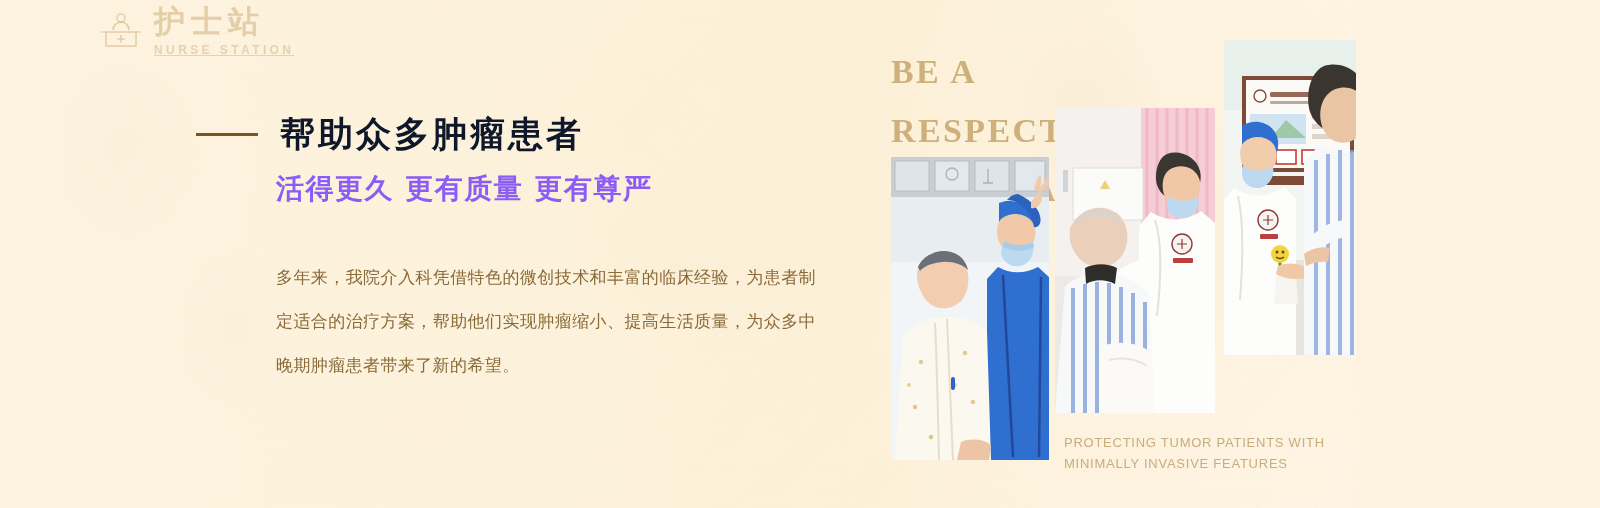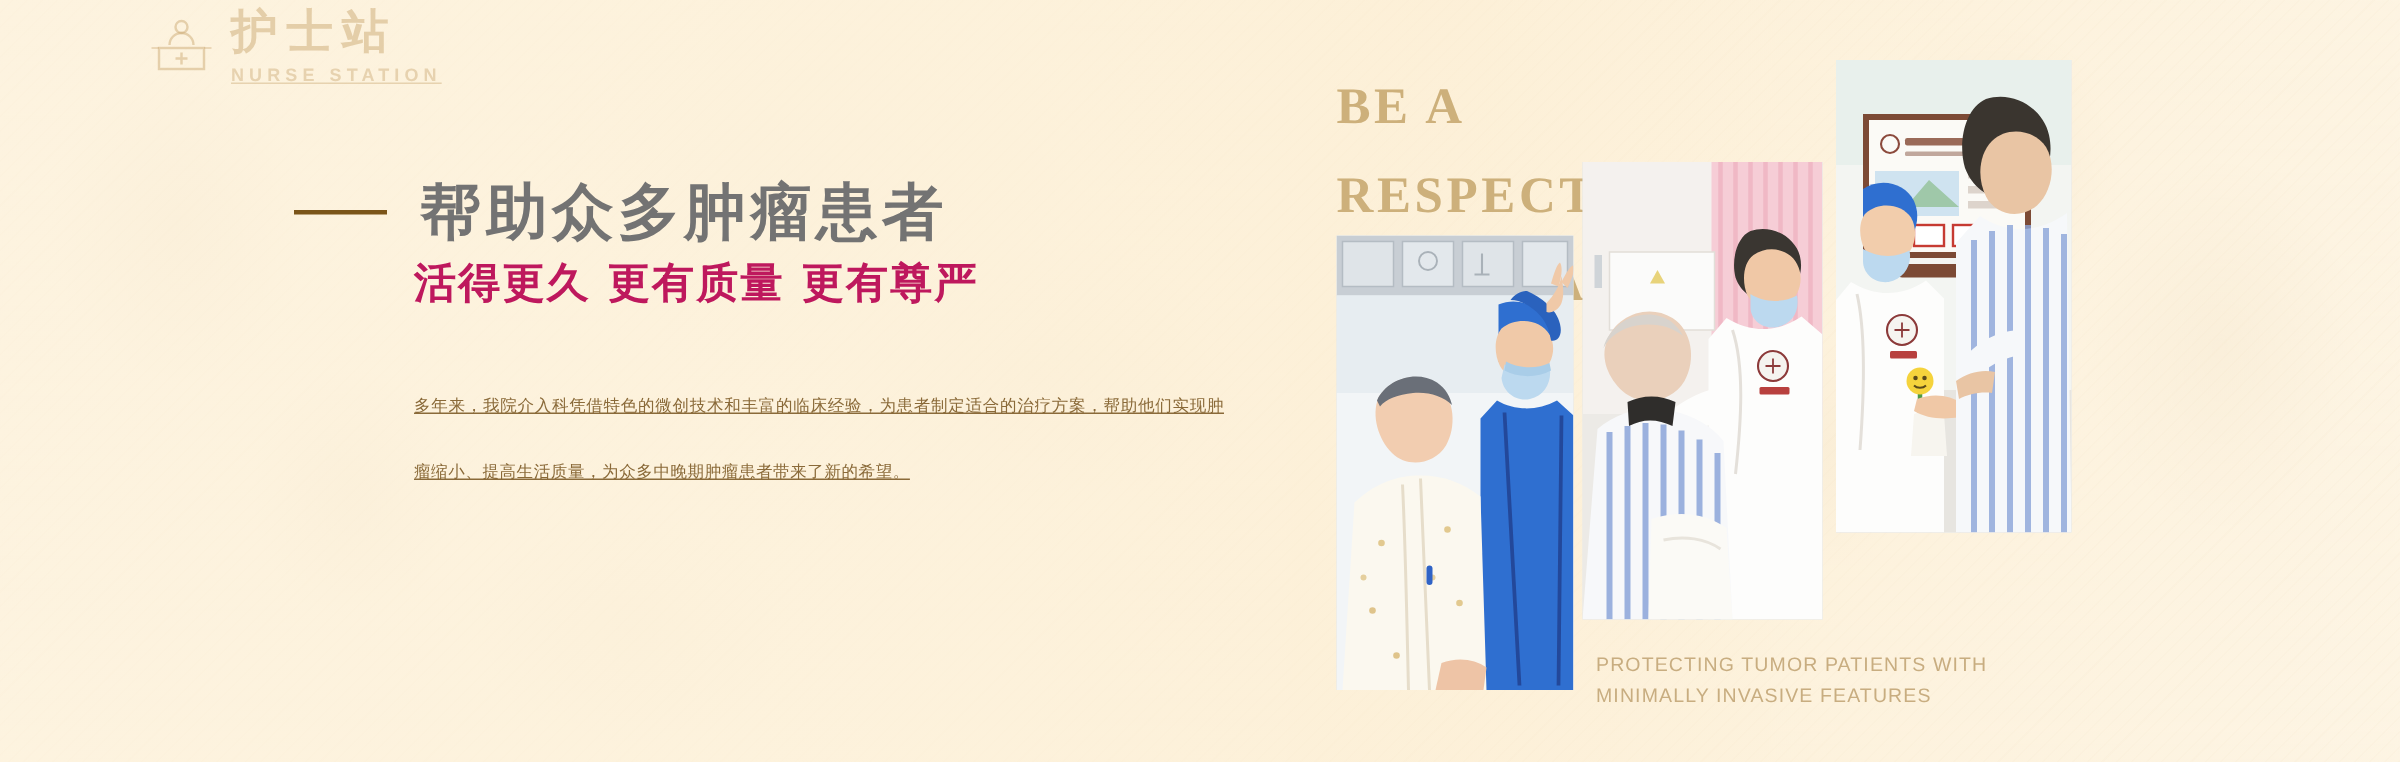--- a/index.html
+++ b/index.html
@@ -2,21 +2,21 @@
 <html><head>
 <meta charset="utf-8">
 <style>
   html, body {
     margin: 0;
     padding: 0;
     background: #fdf3e0;
   }
   .banner {
     position: relative;
-    width: 1600px;
+    width: 1356px;
     height: 508px;
     overflow: hidden;
     background: #fbeed4;
     font-family: "Liberation Sans", "DejaVu Sans", sans-serif;
   }
 
   
   .bg-base {
     position: absolute;
     inset: 0;
@@ -109,50 +109,49 @@
     align-items: center;
     gap: 22px;
   }
   .headline-rule {
     width: 62px;
     height: 3px;
     background: #7b5519;
     flex: none;
   }
   .headline {
-    font-size: 41px;
+    font-size: 35px;
     font-weight: 700;
     letter-spacing: 3px;
-    color: #737373;
+    color: #0f172a;
     font-family: "DejaVu Sans", sans-serif;
     white-space: nowrap;
     line-height: 1;
   }
   .subhead {
     position: absolute;
     left: 276px; top: 152px;
     font-size: 28px;
     font-weight: 700;
     letter-spacing: 1.5px;
-    color: #be185d;
+    color: #8b5cf6;
     font-family: "DejaVu Sans", sans-serif;
     white-space: nowrap;
     line-height: 1;
   }
   .body-copy {
     position: absolute;
     left: 276px; top: 238px;
     width: 540px;
-    font-size: 11px;
+    font-size: 17px;
     line-height: 44px;
     color: #8a6a39;
     font-family: "DejaVu Sans", sans-serif;
     letter-spacing: .4px;
     text-align: justify;
-    text-decoration: underline;
   }
 
   
   .en-heading {
     position: absolute;
     left: 891px; top: 42px;
     width: 320px;
     font-family: "Liberation Serif", "DejaVu Serif", serif;
     font-size: 34px;
     font-weight: 700;

